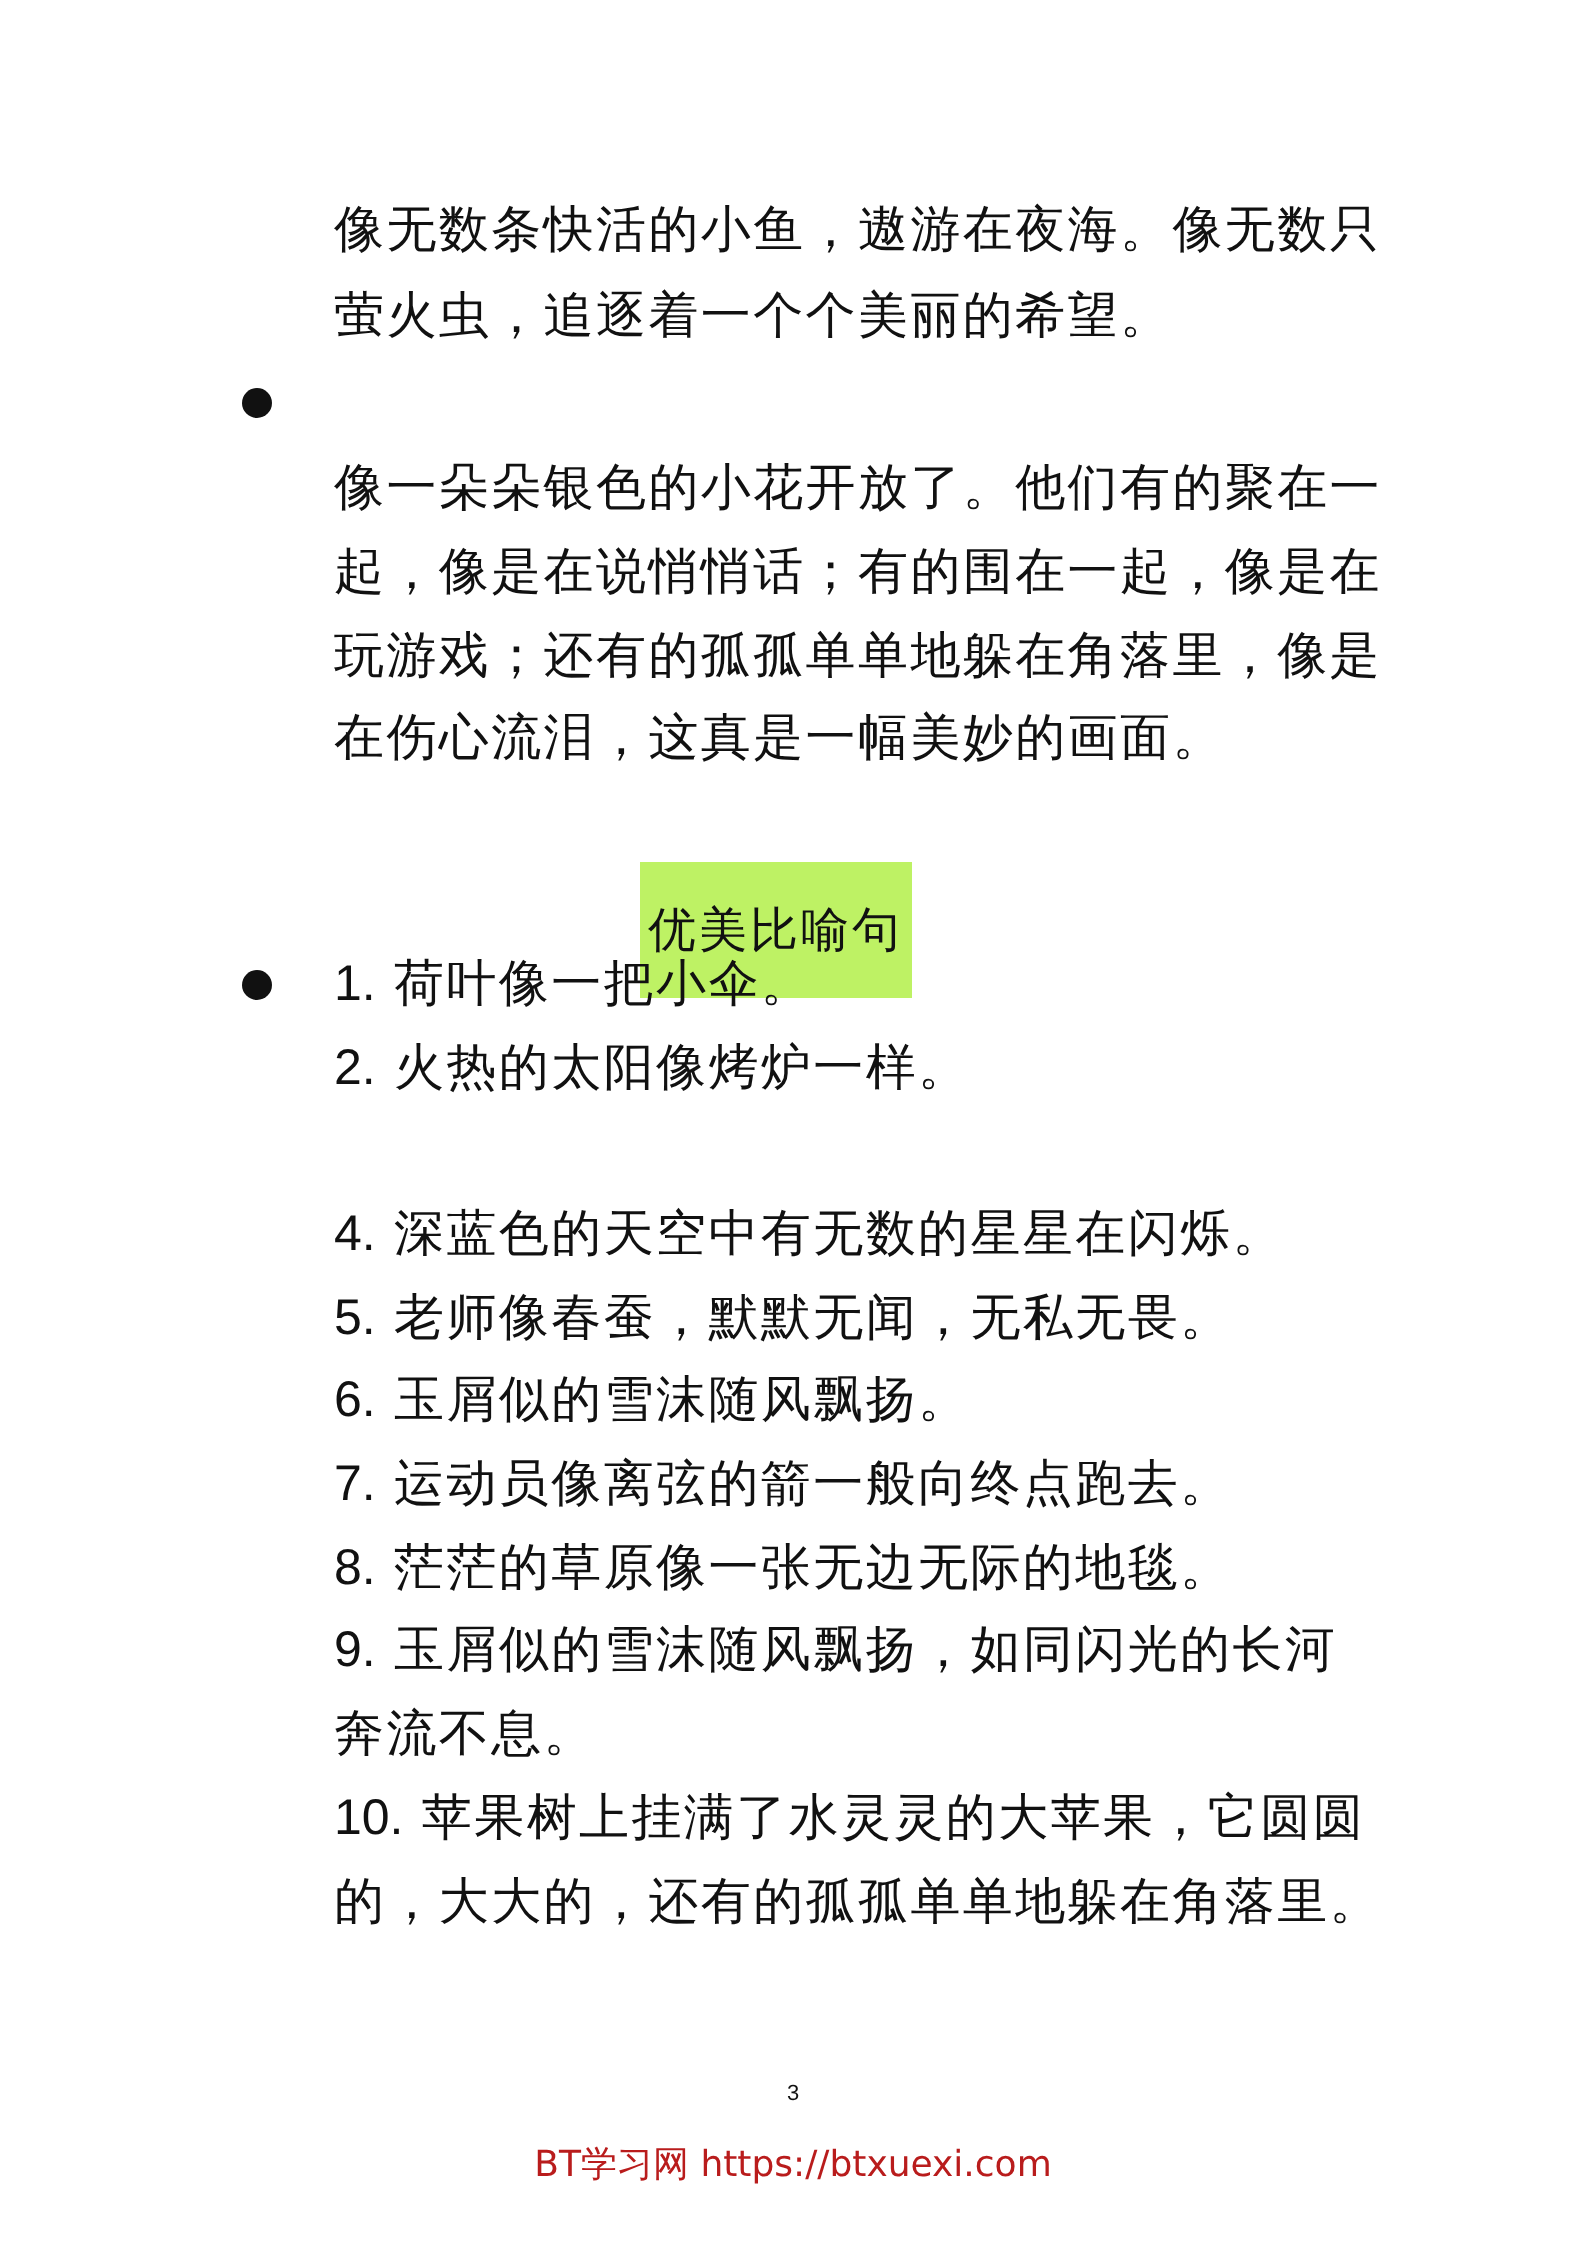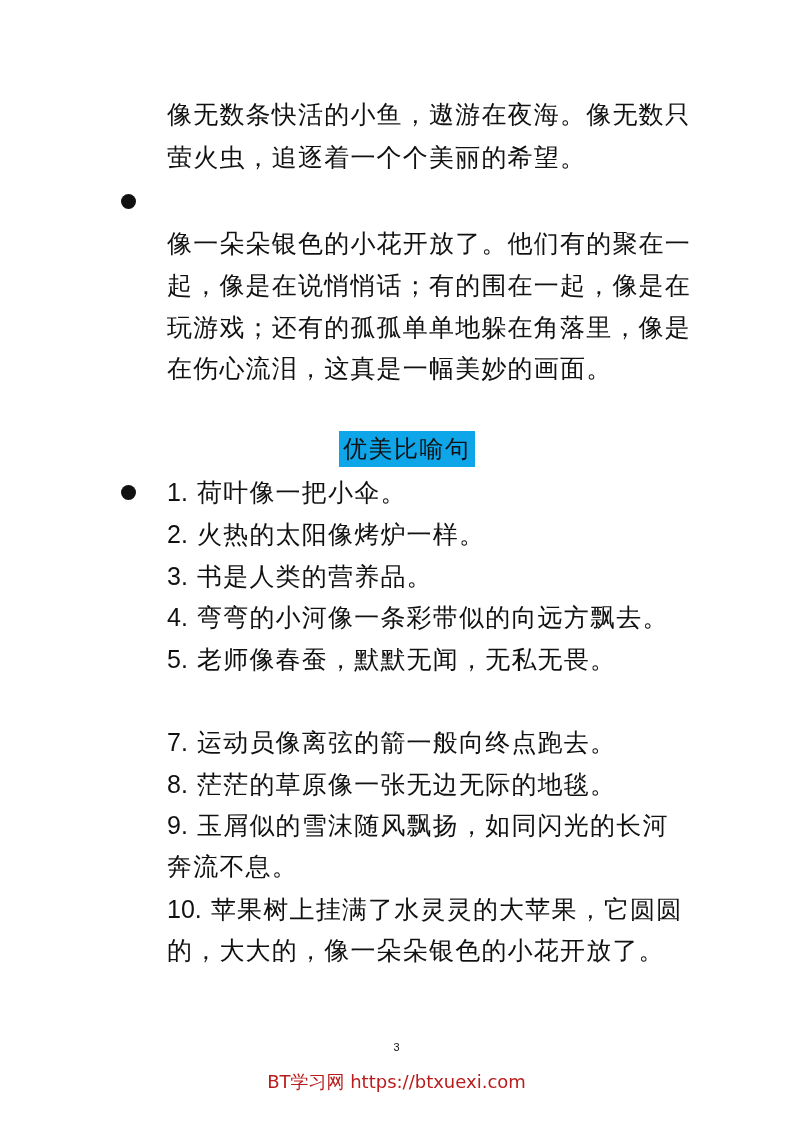--- a/index.html
+++ b/index.html
@@ -32,25 +32,25 @@
     .bullet {
       position: absolute;
       left: 121px;
       width: 15px;
       height: 15px;
       border-radius: 50%;
       background: #111111;
     }
     .heading {
       position: absolute;
-      left: 339px;
+      left: 320px;
       top: 431px;
       height: 36px;
-      padding: 0 4px;
-      background: #0ea5e9;
+      padding: 16px 4px;
+      background: #bef264;
       font-size: 24px;
       line-height: 36px;
       letter-spacing: 1.5px;
     }
     .num {
       font-family: "Liberation Sans", sans-serif;
       letter-spacing: 0;
     }
     .page-number {
       position: absolute;
@@ -90,46 +90,46 @@
   <div class="bullet" style="top:485px"></div>
 
   <div class="line" style="top:477px">
     <span class="num">1.</span>
     <span>荷叶像一把小伞。</span>
   </div>
   <div class="line" style="top:519px">
     <span class="num">2.</span>
     <span>火热的太阳像烤炉一样。</span>
   </div>
-  <div class="line" style="top:561px">
-    <span class="num">3.</span>
-    <span>书是人类的营养品。</span>
-  </div>
   <div class="line" style="top:602px">
     <span class="num">4.</span>
-    <span>弯弯的小河像一条彩带似的向远方飘去。</span>
+    <span>深蓝色的天空中有无数的星星在闪烁。</span>
   </div>
   <div class="line" style="top:644px">
     <span class="num">5.</span>
     <span>老师像春蚕，默默无闻，无私无畏。</span>
+  </div>
+  <div class="line" style="top:685px">
+    <span class="num">6.</span>
+    <span>玉屑似的雪沫随风飘扬。</span>
   </div>
   <div class="line" style="top:727px">
     <span class="num">7.</span>
     <span>运动员像离弦的箭一般向终点跑去。</span>
   </div>
   <div class="line" style="top:769px">
     <span class="num">8.</span>
     <span>茫茫的草原像一张无边无际的地毯。</span>
   </div>
   <div class="line" style="top:810px">
     <span class="num">9.</span>
     <span>玉屑似的雪沫随风飘扬，如同闪光的长河</span>
   </div>
   <div class="line" style="top:852px">奔流不息。</div>
   <div class="line" style="top:894px">
     <span class="num">10.</span>
     <span>苹果树上挂满了水灵灵的大苹果，它圆圆</span>
   </div>
-  <div class="line" style="top:936px">的，大大的，像一朵朵银色的小花开放了。</div>
+  <div class="line" style="top:936px">的，大大的，还有的孤孤单单地躲在角落里。</div>
 
   <div class="page-number">3</div>
   <div class="footer">BT学习网 https://btxuexi.com</div>
 </div>
 
 </body></html>

